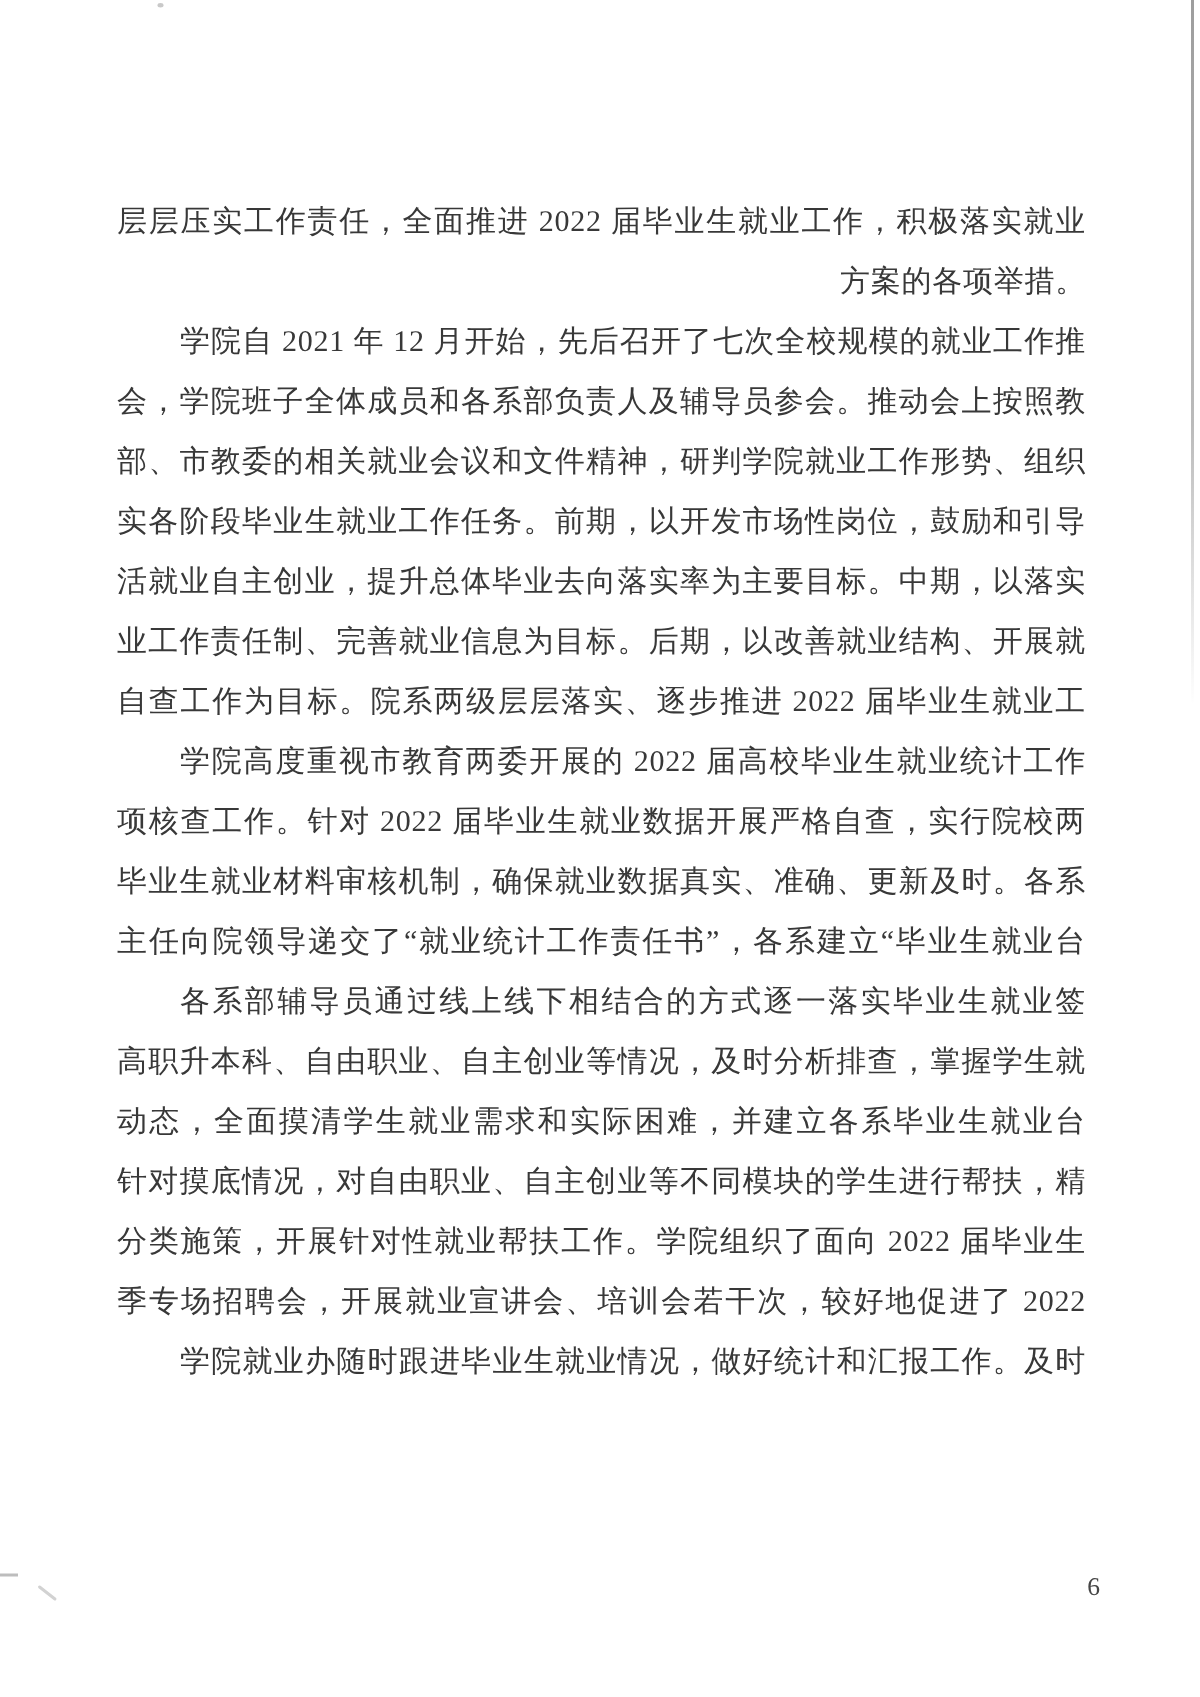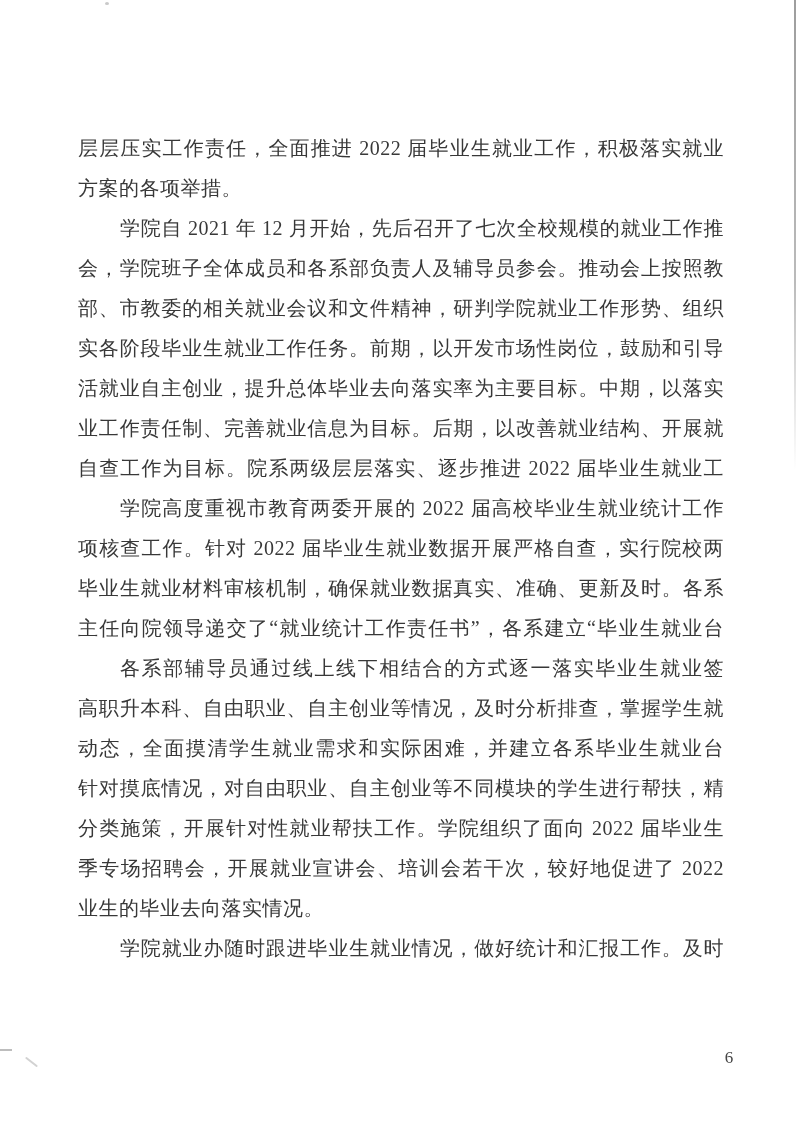--- a/index.html
+++ b/index.html
@@ -25,21 +25,21 @@
     top: 128px;
     width: 646px;
     font-size: 20px;
     line-height: 40px;
     color: #383838;
     letter-spacing: 0.5px;
   }
   .line {
     height: 40px;
     overflow: hidden;
-    text-align: left;
+    text-align: right;
   }
   .line.j {
     text-align: justify;
     text-align-last: justify;
     text-justify: inter-character;
   }
   .line.indent {
     padding-left: 42px;
   }
   .page-number {
@@ -110,21 +110,20 @@
     <div class="line j indent">学院高度重视市教育两委开展的 2022 届高校毕业生就业统计工作专</div>
     <div class="line j">项核查工作。针对 2022 届毕业生就业数据开展严格自查，实行院校两级</div>
     <div class="line j">毕业生就业材料审核机制，确保就业数据真实、准确、更新及时。各系部</div>
     <div class="line j">主任向院领导递交了“就业统计工作责任书”，各系建立“毕业生就业台</div>
     <div class="line j indent">各系部辅导员通过线上线下相结合的方式逐一落实毕业生就业签约、</div>
     <div class="line j">高职升本科、自由职业、自主创业等情况，及时分析排查，掌握学生就业</div>
     <div class="line j">动态，全面摸清学生就业需求和实际困难，并建立各系毕业生就业台账。</div>
     <div class="line j">针对摸底情况，对自由职业、自主创业等不同模块的学生进行帮扶，精准</div>
     <div class="line j">分类施策，开展针对性就业帮扶工作。学院组织了面向 2022 届毕业生的春</div>
     <div class="line j">季专场招聘会，开展就业宣讲会、培训会若干次，较好地促进了 2022 届毕</div>
-    <div class="line">业生的毕业去向落实情况。</div>
     <div class="line j indent">学院就业办随时跟进毕业生就业情况，做好统计和汇报工作。及时掌</div>
   </div>
 
   <div class="page-number">6</div>
 
   <div class="scan-edge-line"></div>
   <div class="scan-speck-top"></div>
   <div class="scan-mark-left"></div>
   <div class="scan-smudge"></div>
 

